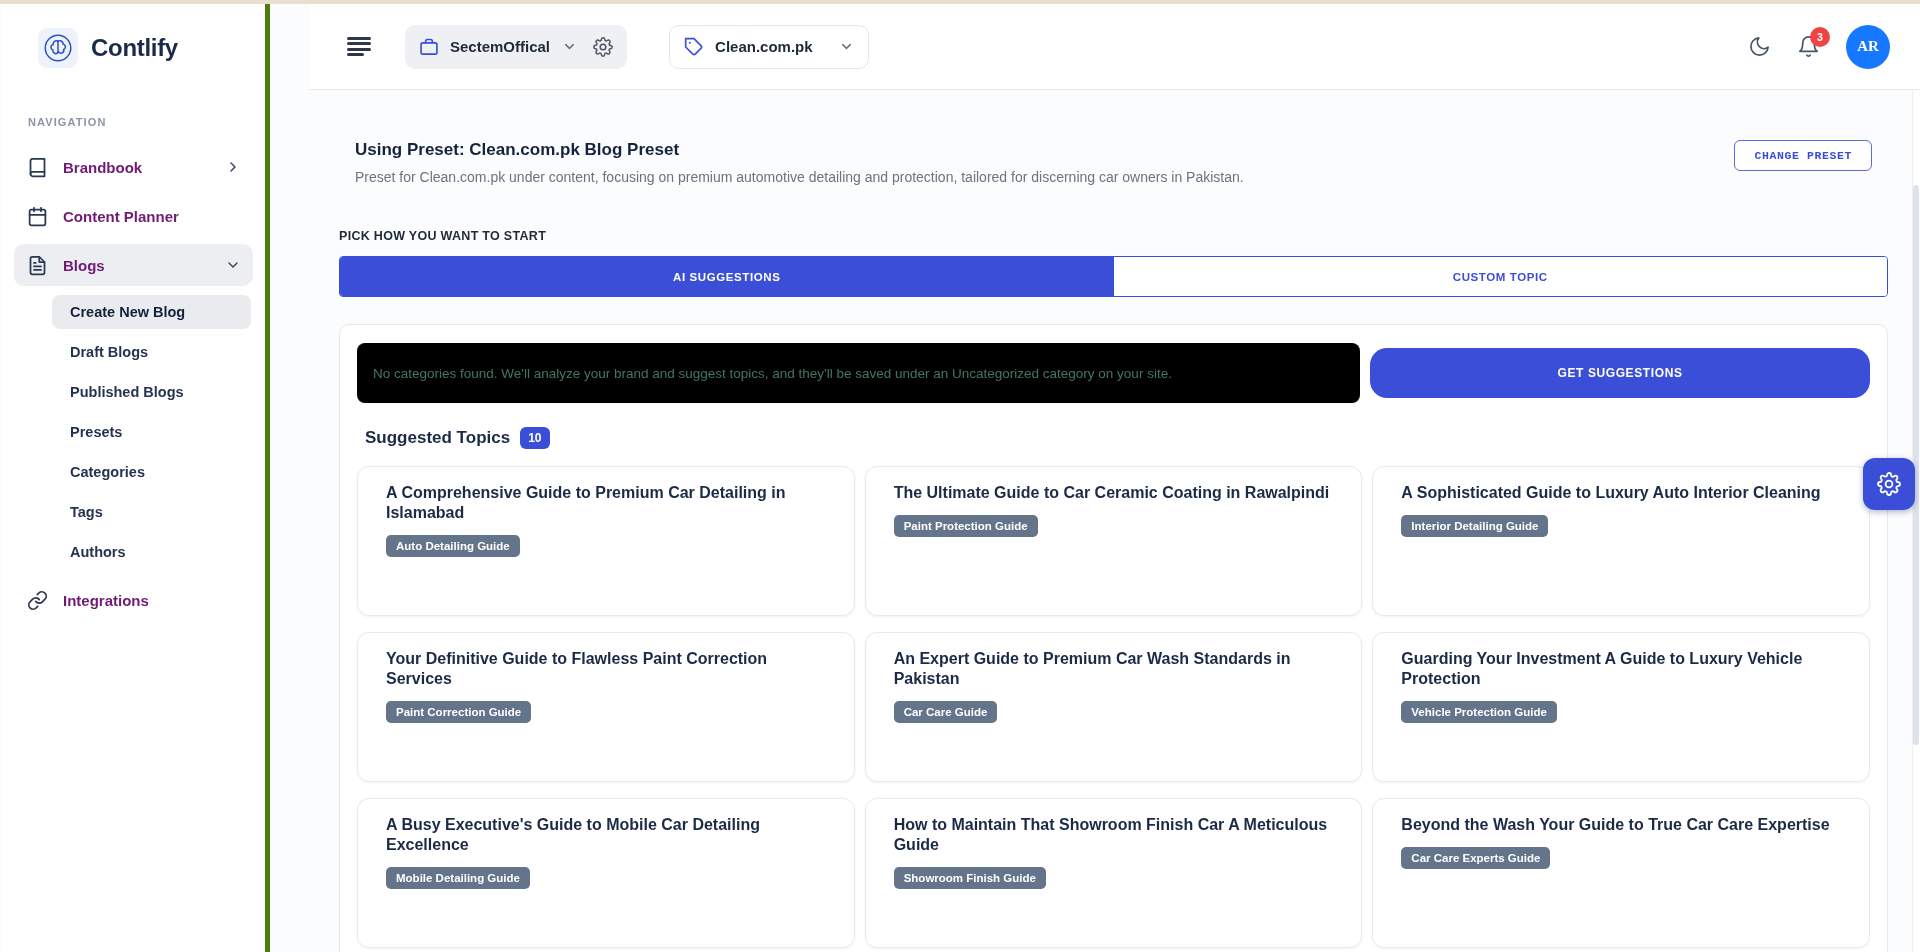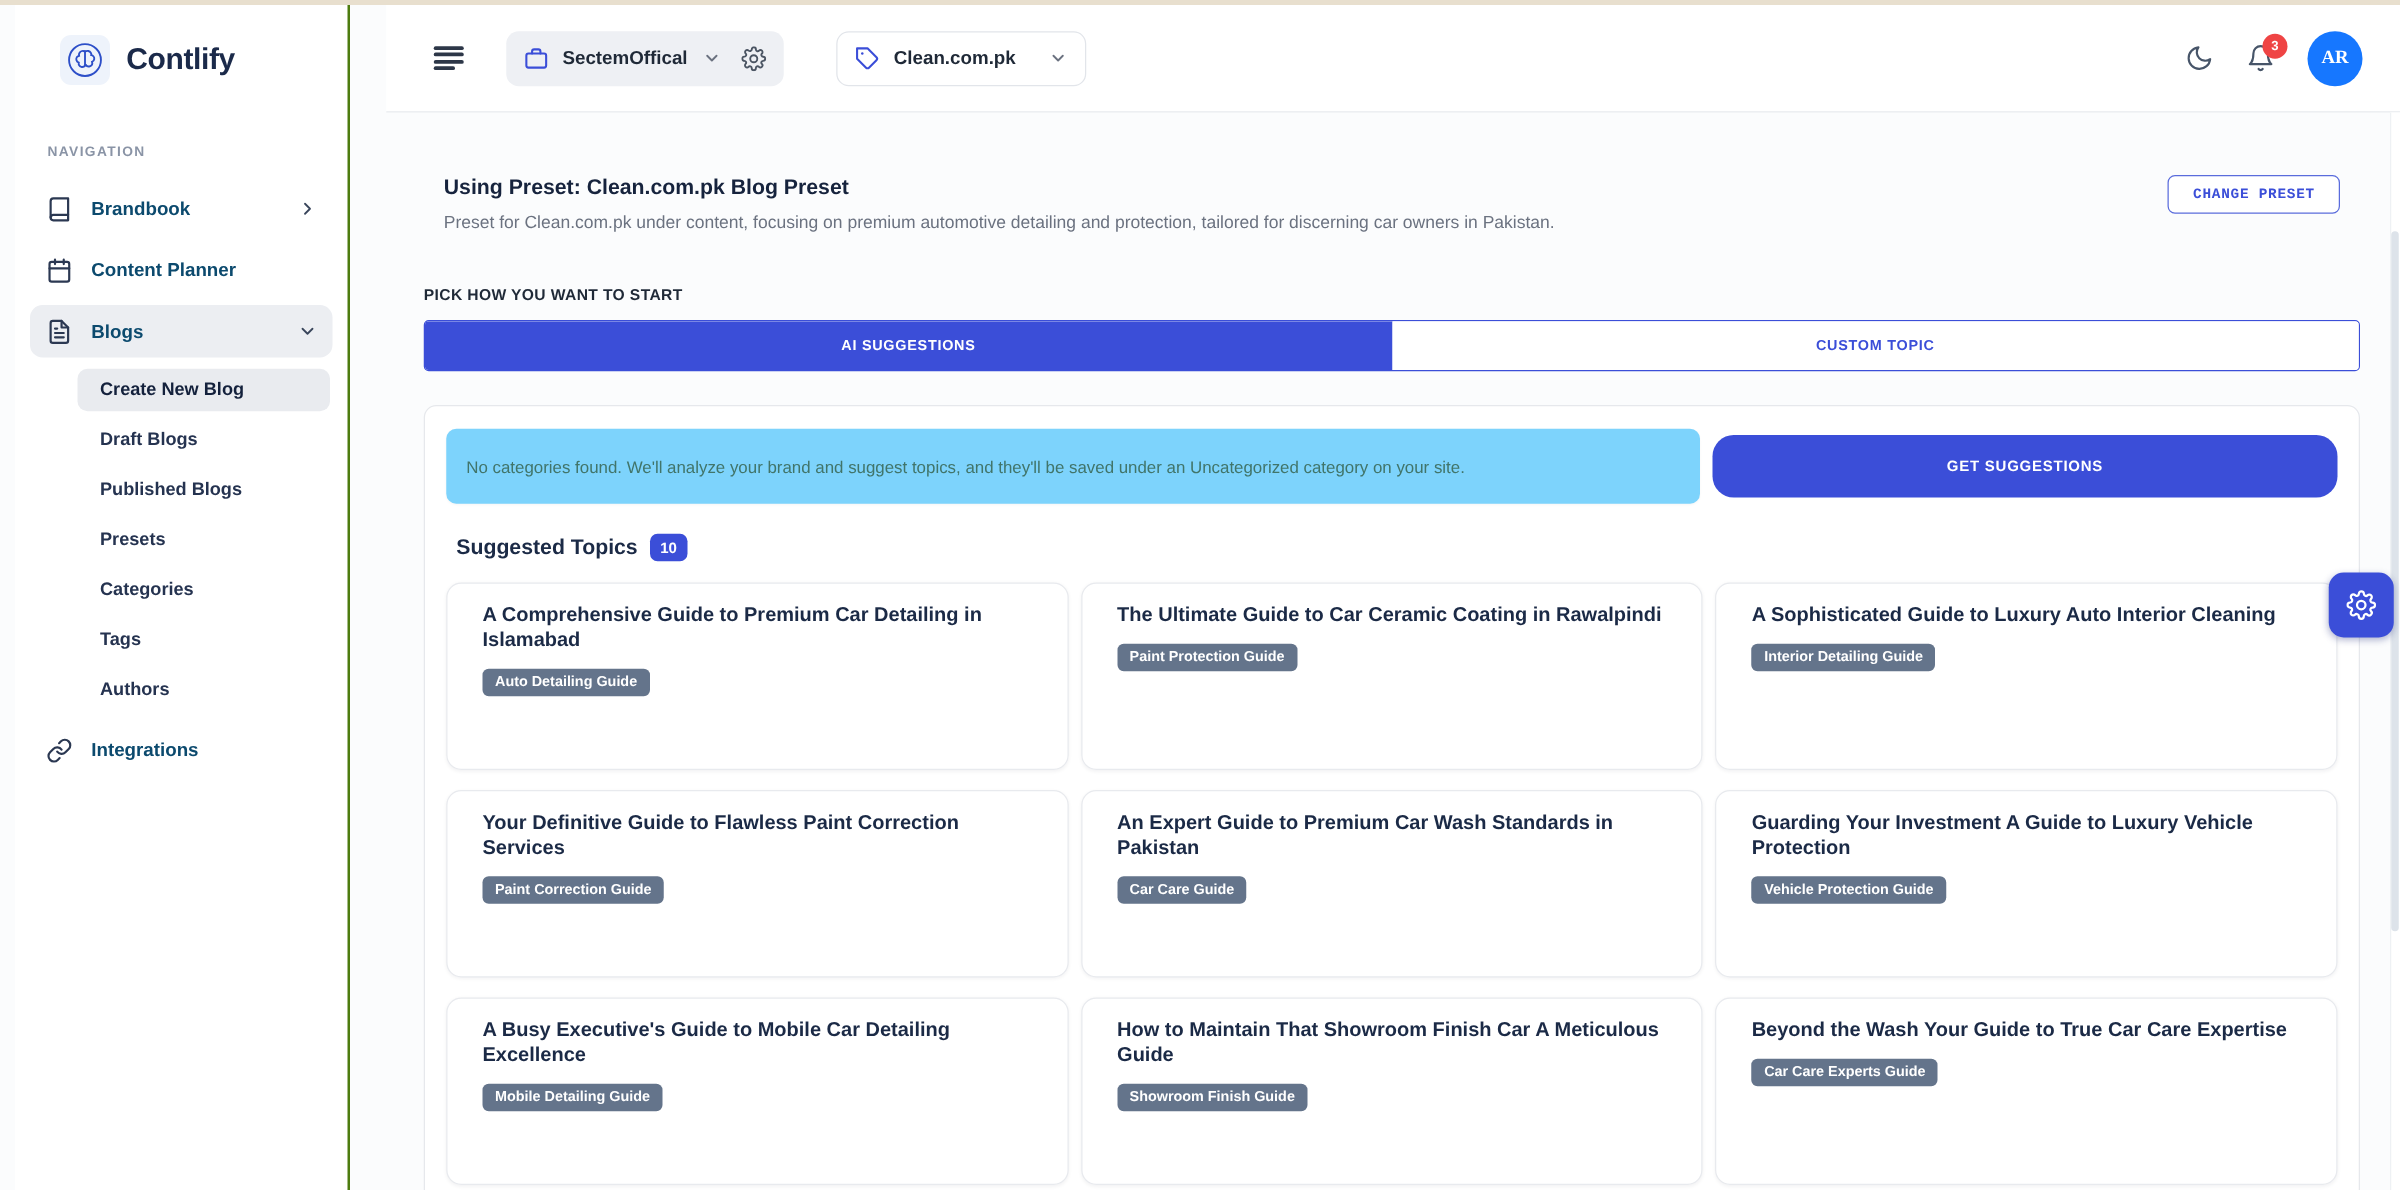--- a/index.html
+++ b/index.html
@@ -4,28 +4,28 @@
 <style>
   * { margin:0; padding:0; box-sizing:border-box; }
   html,body { width:1920px; height:952px; }
   body { font-family:"Liberation Sans","DejaVu Sans",sans-serif; background:#f8fafc; }
   .page { position:relative; width:1920px; height:952px; overflow:hidden; background:#fbfcfd; }
 
   
   .topstrip { position:absolute; top:0; left:0; right:0; height:4px; background:#e8dfce; z-index:40; }
 
   
-  .sidebar { position:absolute; left:12px; top:4px; bottom:0; width:268px; background:#ffffff; border-right:2px solid #4d7c0f; z-index:10; }
+  .sidebar { position:absolute; left:2px; top:4px; bottom:0; width:268px; background:#ffffff; border-right:5px solid #4d7c0f; z-index:10; }
   .logo-row { display:flex; align-items:center; gap:13px; padding:24px 0 0 36px; }
   .logo-mark { width:40px; height:40px; border-radius:9px; background:#eef3fb; display:flex; align-items:center; justify-content:center; }
   .logo-mark svg { width:30px; height:30px; }
   .logo-text { font-size:24px; font-weight:800; color:#1b2a4a; letter-spacing:-0.3px; }
   .nav-label { margin:48px 0 18px 26px; font-size:11px; font-weight:700; letter-spacing:1.1px; color:#8a94a6; }
   .nav { padding:0 12px; }
-  .nav-item { display:flex; align-items:center; gap:15px; height:42px; padding:0 12px 0 13px; margin-bottom:7px; border-radius:10px; font-size:15px; font-weight:700; color:#0c4a6e; cursor:pointer; }
+  .nav-item { display:flex; align-items:center; gap:15px; height:42px; padding:0 12px 0 13px; margin-bottom:7px; border-radius:10px; font-size:15px; font-weight:700; color:#701a75; cursor:pointer; }
   .nav-item.active { background:#eceef2; }
   .nav-item .nicon { width:21px; height:21px; color:#2b3852; flex:0 0 auto; display:flex; }
   .nav-item .nicon svg { width:21px; height:21px; }
   .nav-item .spacer { flex:1; }
   .nav-item .chev { width:16px; height:16px; color:#3a465c; display:flex; }
   .nav-item .chev svg { width:16px; height:16px; }
   .subnav { padding:2px 0 4px 0; }
   .subitem { margin:0 2px 6px 38px; padding:9px 12px 9px 18px; border-radius:8px; font-size:14.5px; font-weight:600; color:#253350; cursor:pointer; }
   .subitem.active { background:#e9ebef; font-weight:700; color:#14213c; }
 
@@ -55,21 +55,21 @@
   .preset-row { display:flex; align-items:flex-start; justify-content:space-between; margin:0 16px; }
   .preset-title { font-size:17px; font-weight:700; color:#16233d; }
   .preset-desc { margin-top:9px; font-size:14px; color:#6b7280; }
   .change-preset-btn { flex:0 0 auto; background:#ffffff; border:1px solid #5a6cdc; color:#3b4ed8; font-family:Liberation Mono, monospace; font-size:11.5px; font-weight:700; letter-spacing:0.6px; border-radius:6px; padding:8px 19px; cursor:pointer; }
   .pick-label { margin-top:44px; font-size:12.5px; font-weight:700; color:#1f2937; letter-spacing:0.3px; }
   .tabs { margin-top:13px; display:flex; height:41px; border-radius:4px; overflow:hidden; border:1px solid #3b4ed8; background:#fff; }
   .tab { flex:1; display:flex; align-items:center; justify-content:center; font-size:11.5px; font-weight:700; letter-spacing:0.6px; cursor:pointer; color:#3b4ed8; background:#fff; }
   .tab.active { background:#3b4ed8; color:#ffffff; }
   .panel { margin-top:27px; background:#ffffff; border:1px solid #e6e8ec; border-radius:10px; padding:18px 17px; height:700px; }
   .alert-row { display:flex; align-items:center; gap:10px; }
-  .alert { width:1003px; height:60px; background:#7dd3fc; border-radius:8px; display:flex; align-items:center; padding:0 16px; font-size:13.5px; color:#41756a; box-shadow:0 1px 2px rgba(0,0,0,0.04); }
+  .alert { width:1003px; height:60px; background:#000000; border-radius:8px; display:flex; align-items:center; padding:0 16px; font-size:13.5px; color:#41756a; box-shadow:0 1px 2px rgba(0,0,0,0.04); }
   .get-btn { flex:1; height:50px; background:#3b4ed8; border:none; border-radius:17px; color:#fff; font-family:inherit; font-size:12px; font-weight:700; letter-spacing:0.6px; cursor:pointer; }
   .suggested-head { margin-top:24px; display:flex; align-items:center; gap:10px; padding-left:8px; }
   .suggested-title { font-size:17px; font-weight:700; color:#1b2a46; }
   .count-badge { background:#3b4ed8; color:#fff; font-size:12px; font-weight:700; border-radius:6px; padding:4px 8px; }
   .grid { margin-top:17px; display:grid; grid-template-columns:repeat(3,1fr); gap:16px 10px; }
   .card { background:#ffffff; border:1px solid #e8eaee; border-radius:12px; padding:16px 28px; min-height:150px; box-shadow:0 1px 3px rgba(16,24,40,0.05); cursor:pointer; }
   .card-title { font-size:16px; font-weight:700; color:#1b2a46; line-height:1.25; }
   .card-badge { display:inline-block; margin-top:12px; background:#64748b; color:#ffffff; font-size:11.5px; font-weight:700; border-radius:5px; padding:5px 10px; }
 
   

